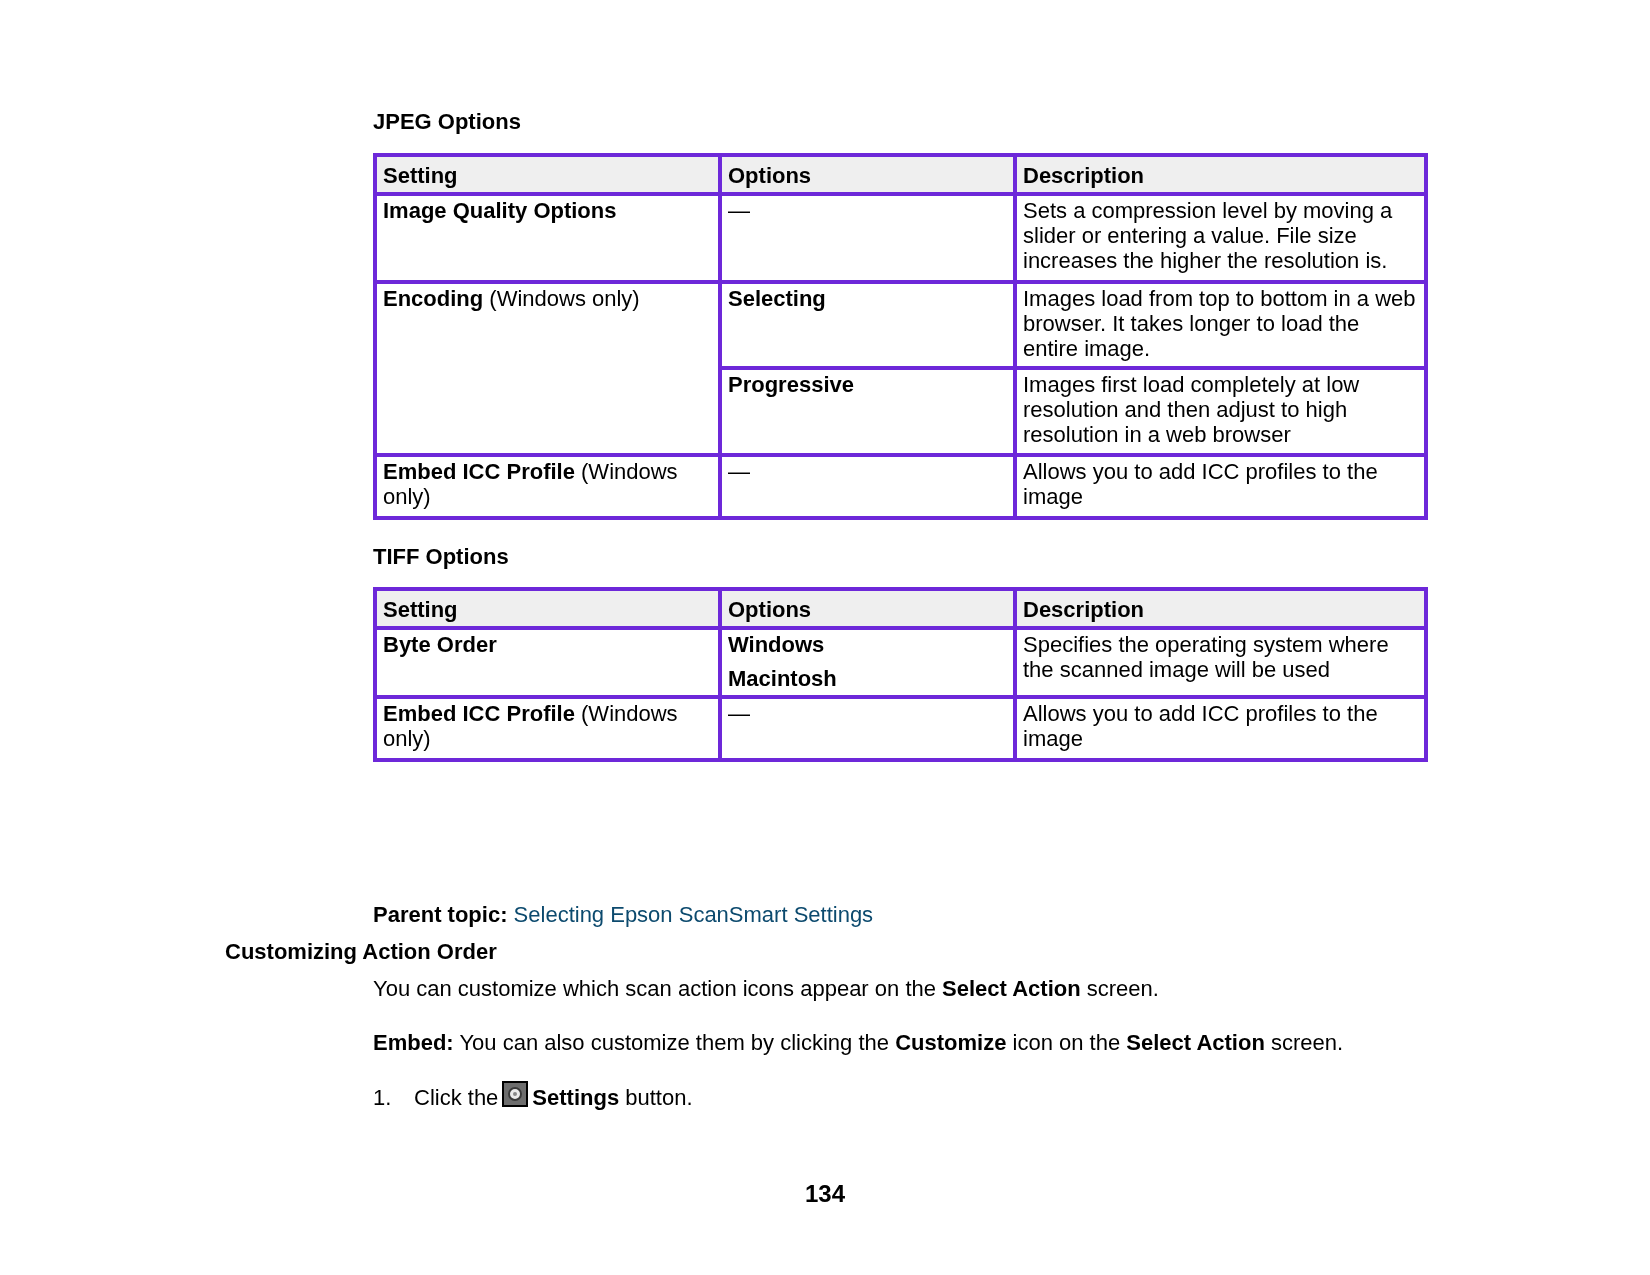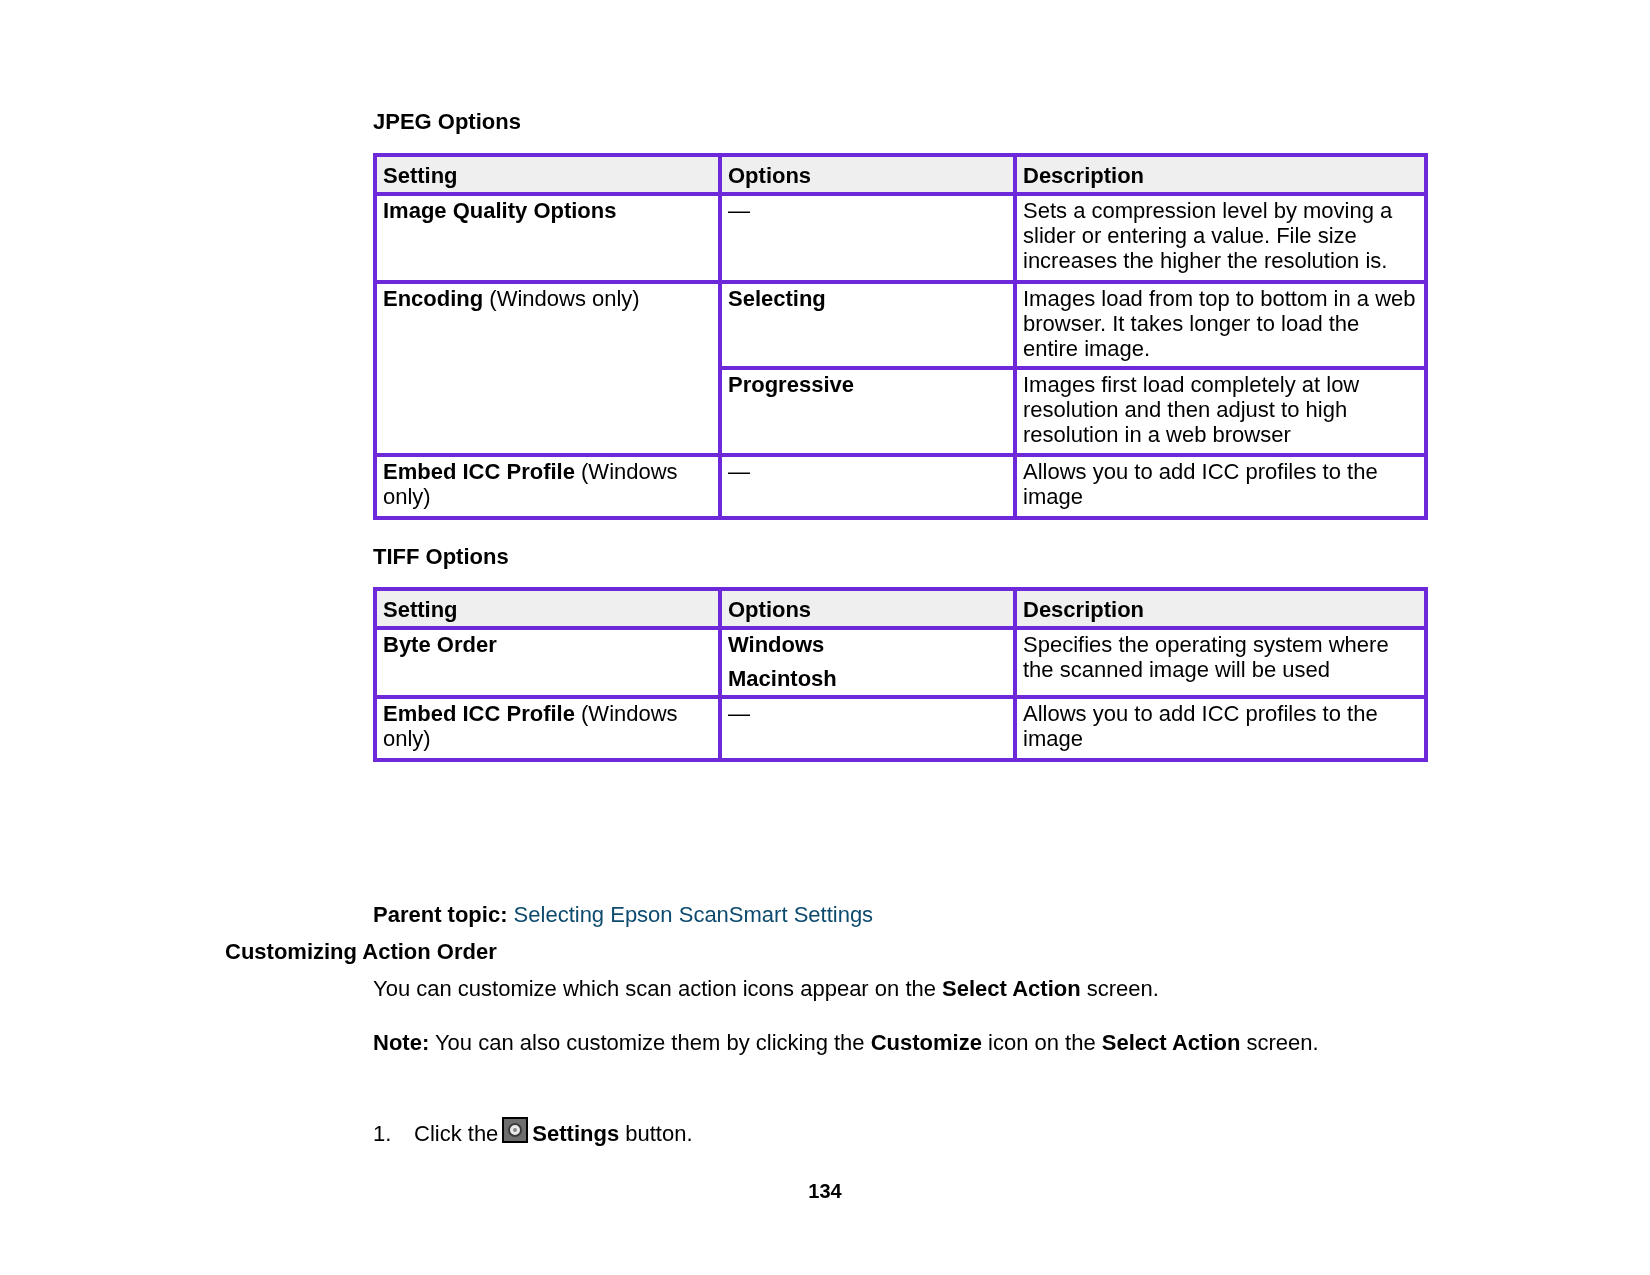--- a/index.html
+++ b/index.html
@@ -111,20 +111,20 @@
   <a class="link">Selecting Epson ScanSmart Settings</a>
 </div>
 
 <div class="abs h-section" style="left:225px; top:939px;">Customizing Action Order</div>
 
 <div class="abs body-text" style="left:373px; top:976px;">
   <span>You can customize which scan action icons appear on the </span><span class="b">Select Action</span><span> screen.</span>
 </div>
 
 <div class="abs body-text" style="left:373px; top:1030px;">
-  <span class="b">Note:</span><span> You can also customize them by clicking the </span><span class="b">Customize</span><span> icon on the </span><span class="b">Select Action</span><span> screen.</span>
+  <span class="b">Embed:</span><span> You can also customize them by clicking the </span><span class="b">Customize</span><span> icon on the </span><span class="b">Select Action</span><span> screen.</span>
 </div>
 
-<div class="abs body-text" style="left:373px; top:1081px;margin-top:36px;">
+<div class="abs body-text" style="left:373px; top:1081px;">
   <span style="display:inline-block; width:41px;">1.</span><span>Click the</span><span class="gear"></span><span class="b">Settings</span><span> button.</span>
 </div>
 
-<div class="abs" style="left:0; width:1650px; top:1180px; text-align:center; font-weight:bold; font-size:20px;">134</div>
+<div class="abs" style="left:0; width:1650px; top:1180px; text-align:center; font-weight:bold; font-size:24px;">134</div>
 
 </body></html>

